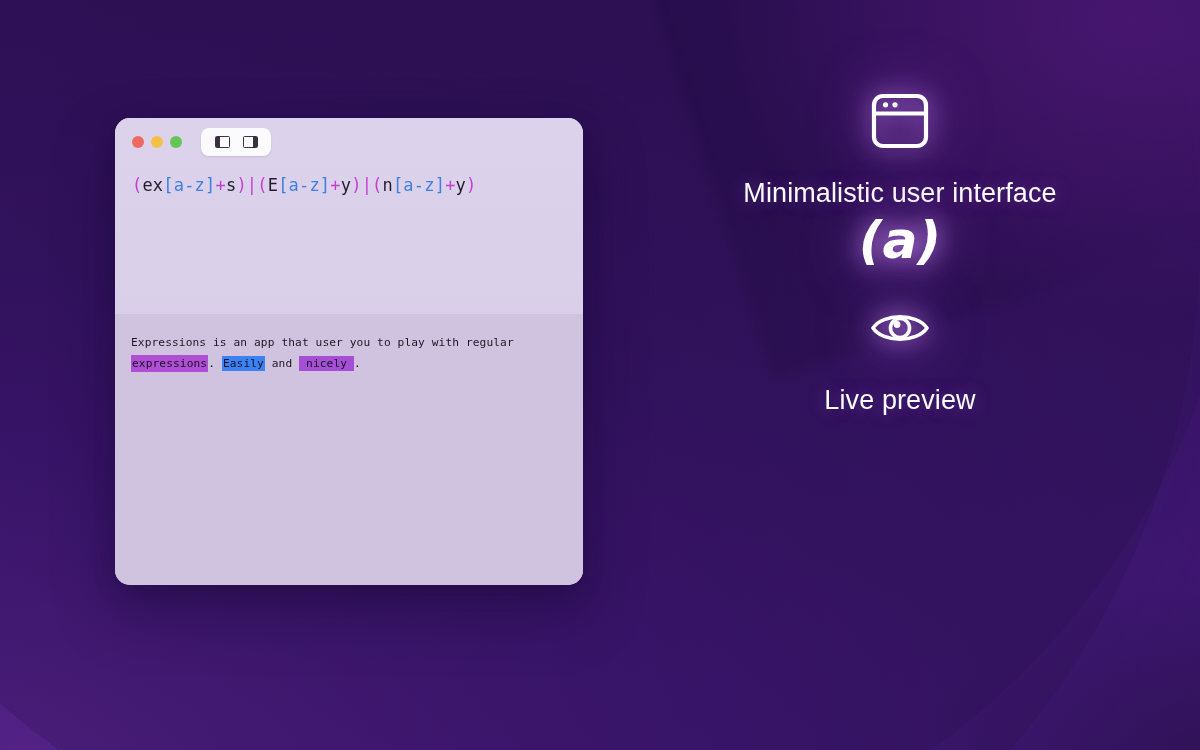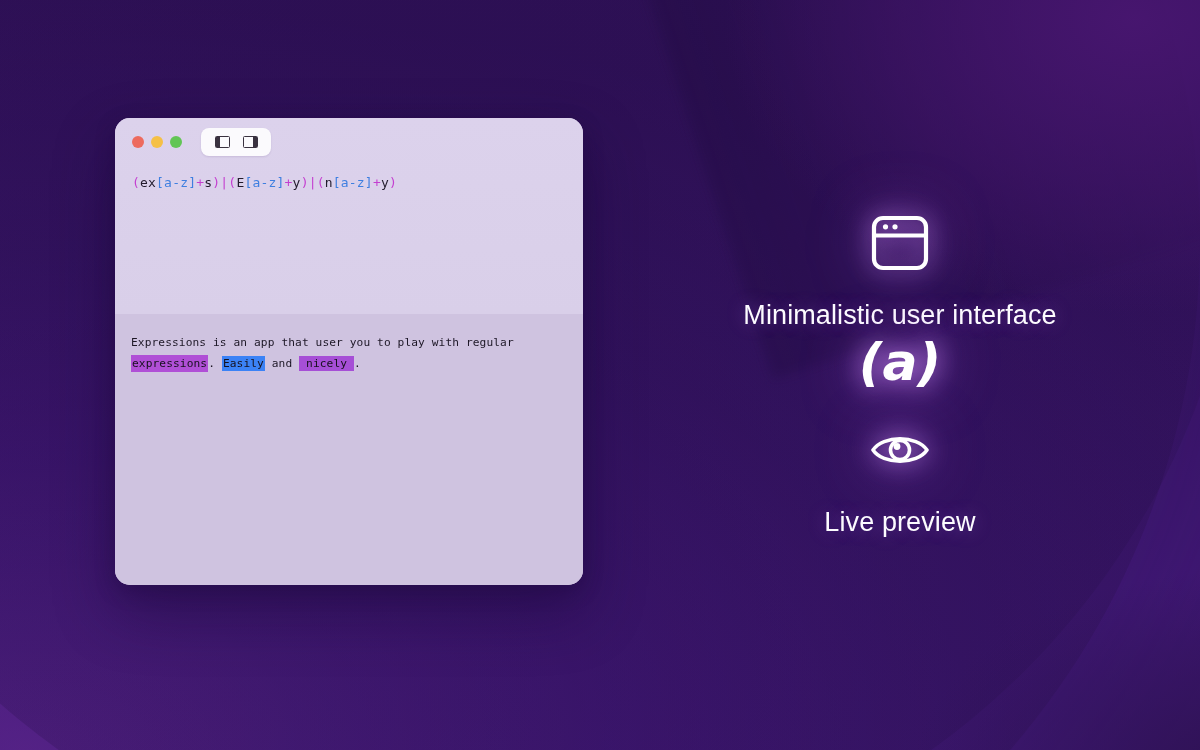--- a/index.html
+++ b/index.html
@@ -93,21 +93,21 @@
   }
   .pane-ico { width:15px; height:12px; border:1.4px solid #3a3240; border-radius:1.5px; display:flex; }
   .pane-ico.left  { justify-content:flex-start; }
   .pane-ico.right { justify-content:flex-end; }
   .pane-ico i { display:block; width:4px; height:100%; background:#3a3240; }
 
   .regex-line {
     position:absolute; left:0; top:57px; right:0;
     padding:0 17px;
     font-family:"DejaVu Sans Mono","Liberation Mono",monospace;
-    font-size:13px; letter-spacing:.2px; white-space:pre;
+    font-size:17px; letter-spacing:.2px; white-space:pre;
   }
   .tk-group { color:#c43fd0; }
   .tk-class { color:#3f7fe0; }
   .tk-lit   { color:#221b2c; }
   .tk-alt   { color:#c43fd0; }
 
   .preview-text {
     position:absolute; left:0; top:18px; right:0;
     padding:0 16px;
     font-family:"DejaVu Sans Mono","Liberation Mono",monospace;
@@ -115,21 +115,21 @@
     letter-spacing:.1px;
   }
   .hl-purple { background:#b04fd6; color:#15101c; padding:2px 1px; }
   .hl-blue   { background:#3b82f6; color:#15101c; padding:1px 1px; }
   .hl-violet { background:#a64fd6; color:#15101c; padding:1px 7px; }
 
   
   #features {
     position:absolute; left:620px; top:90px;
     width:560px; height:570px;
-    display:flex; flex-direction:column; justify-content:center;
+    display:flex; flex-direction:column; justify-content:flex-start;
     align-items:center;
   }
   .feature { display:flex; flex-direction:column; align-items:center; }
   .feature-icon {
     height:62px; display:flex; align-items:center; justify-content:center;
     filter:drop-shadow(0 0 12px rgba(214,150,255,.85)) drop-shadow(0 0 26px rgba(180,90,240,.55));
     margin-bottom:26px;
   }
   .feature-label {
     color:#fdfcff; font-size:27px; font-weight:400; letter-spacing:.1px;

